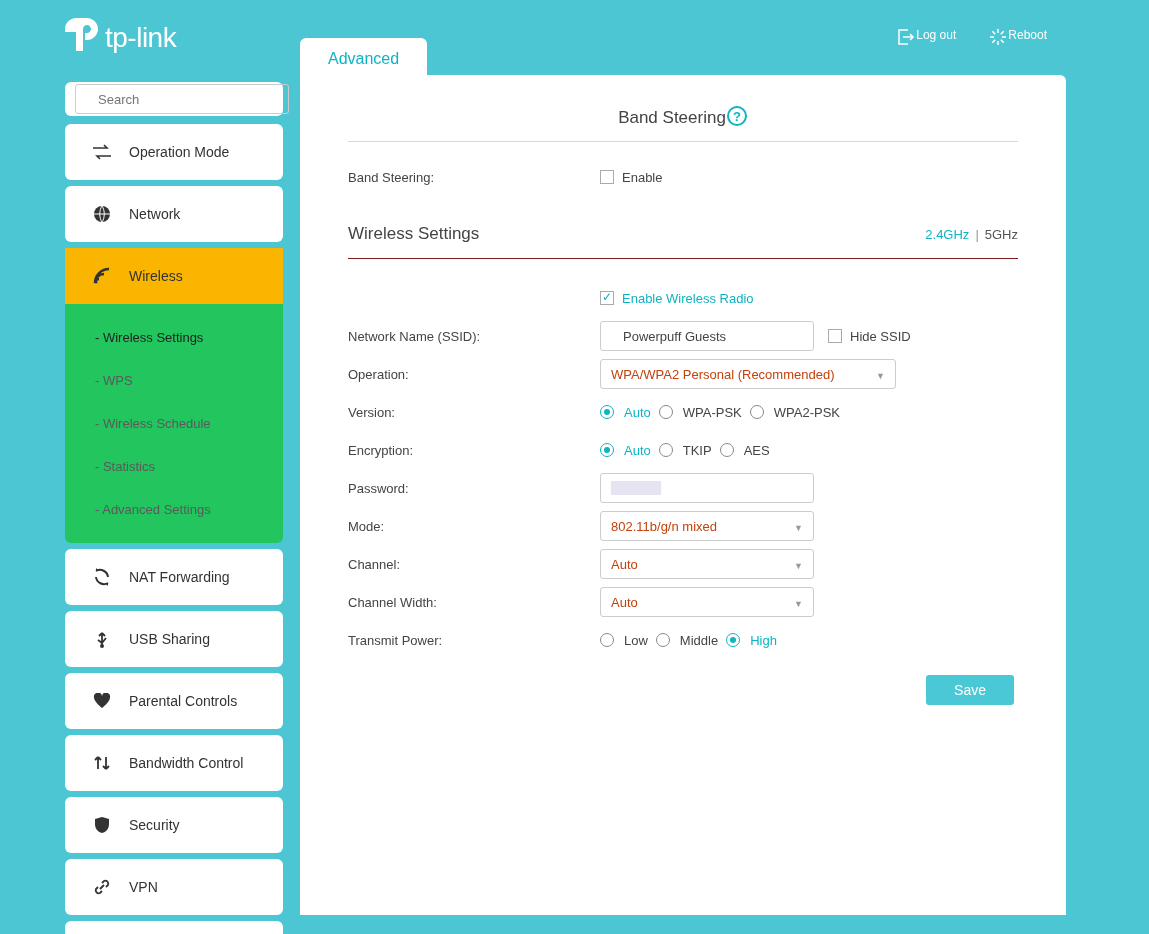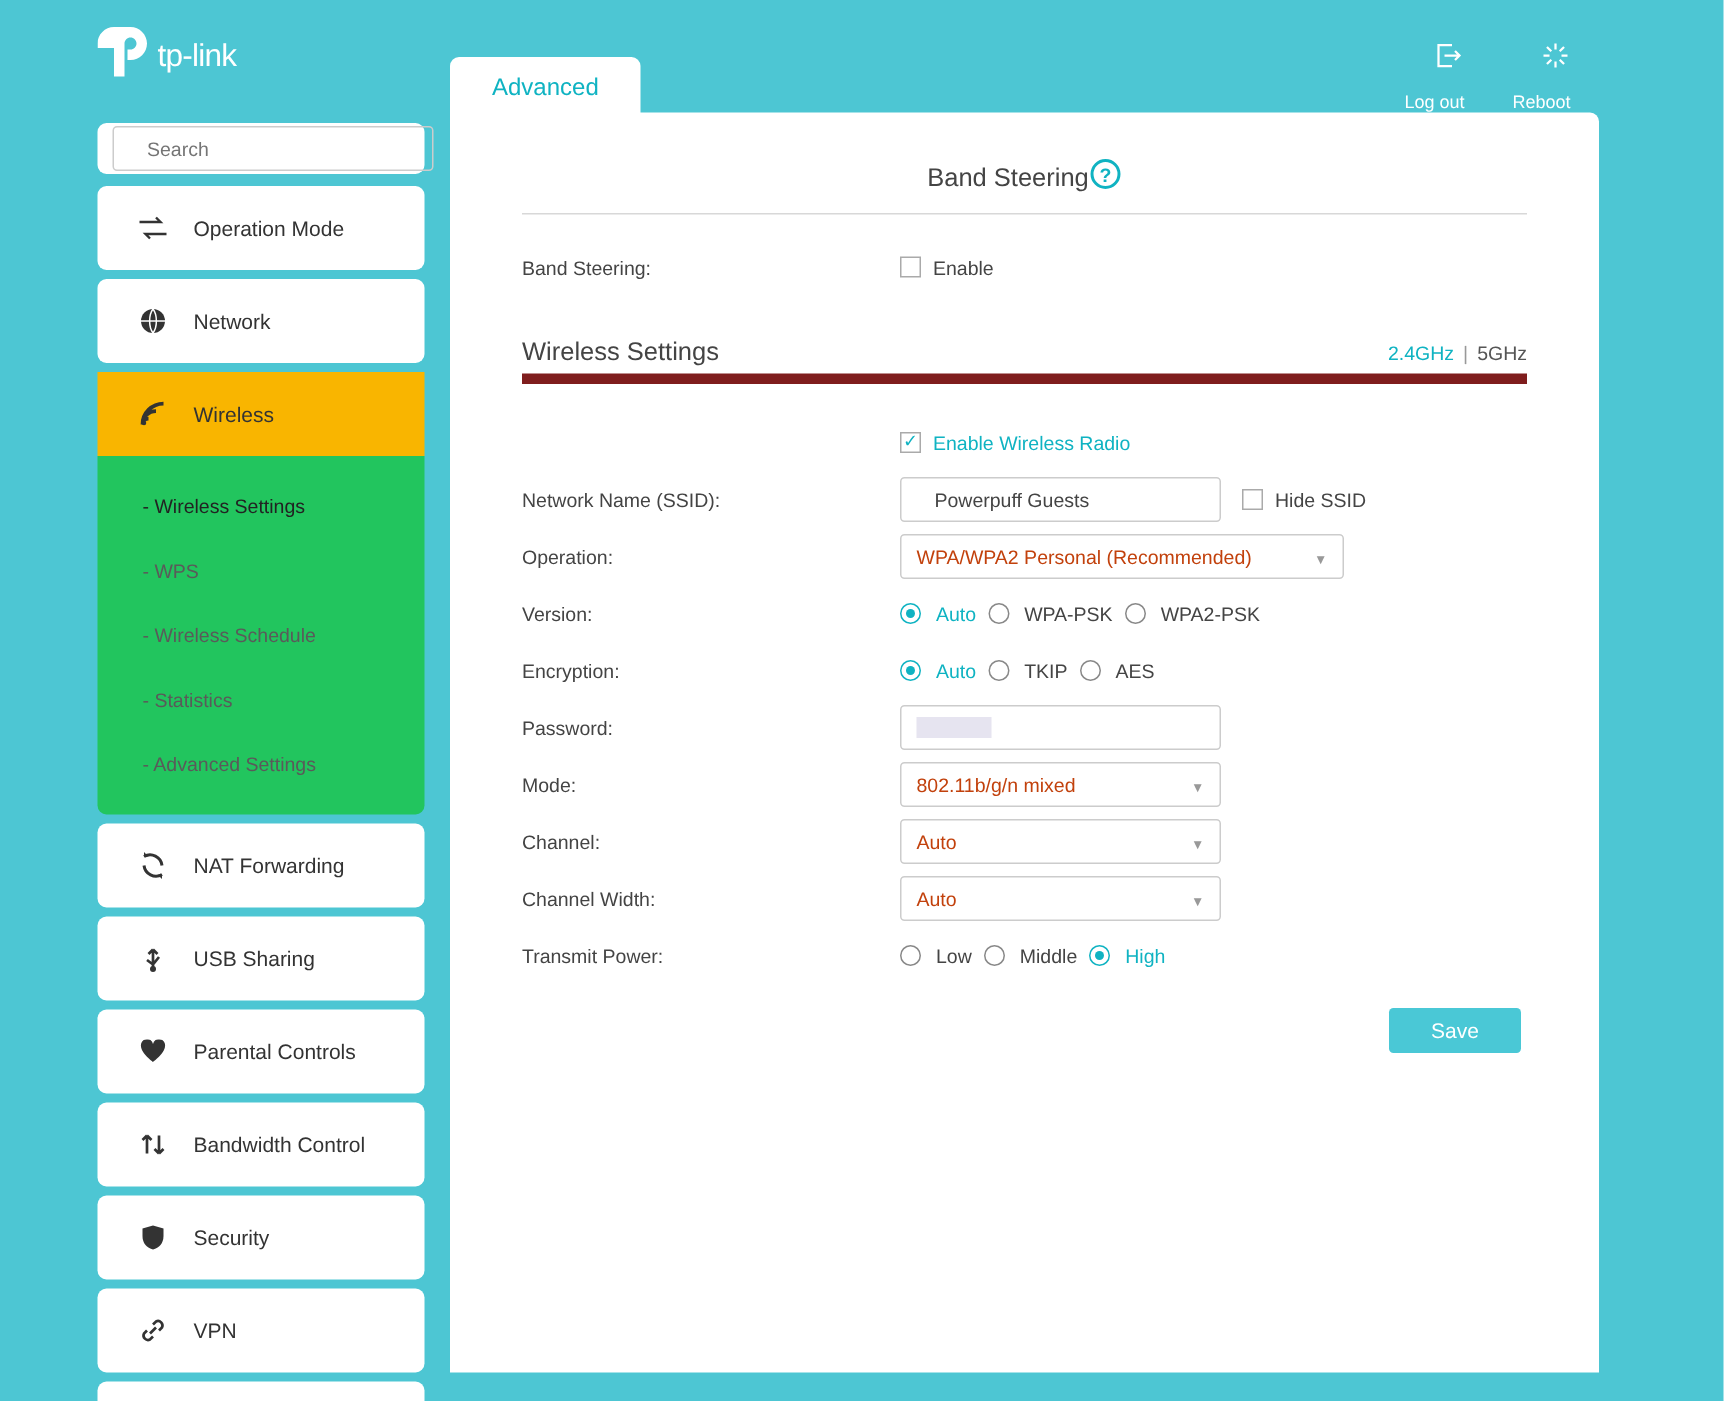--- a/index.html
+++ b/index.html
@@ -1,43 +1,43 @@
 <!DOCTYPE html>
 <html><head>
 <meta charset="utf-8">
 <style>
 * { box-sizing: border-box; margin: 0; padding: 0; font-family: Arial, Helvetica, sans-serif; }
 body { background: #4dc6d3; width: 1149px; height: 934px; overflow: hidden; position: relative; }
 .page { position: relative; width: 100%; height: 100%; padding-top: 0; }
 .header { position: absolute; top: 0; left: 0; right: 0; height: 75px; display: flex; align-items: center; }
-.logo { display: flex; align-items: center; margin-left: 65px; color: #fff; font-size: 21px; letter-spacing: -0.5px; }
+.logo { display: flex; align-items: center; margin-left: 65px; color: #fff; font-size: 28px; letter-spacing: -0.5px; }
 .logo svg { margin-right: 6px; }
 .header-right { position: absolute; right: 102px; top: 28px; display: flex; gap: 32px; color: #fff; font-size: 12px; }
-.hicon { display: flex; flex-direction: column; align-items: flex-end; gap: 15px; cursor: pointer; }
+.hicon { display: flex; flex-direction: row; align-items: flex-start; gap: 0; cursor: pointer; }
 .sidebar { position: absolute; left: 65px; top: 82px; width: 218px; }
 .search-box { background: #fff; border-radius: 6px; height: 34px; display: flex; align-items: center; padding: 0 10px; margin-bottom: 8px; }
 .search-box input { border: none; outline: none; flex: 1; font-size: 14px; color: #6a6a6a; background: transparent; }
 .nav-item { background: #fff; border-radius: 6px; height: 56px; display: flex; align-items: center; padding: 0 26px; margin-bottom: 6px; cursor: pointer; font-size: 14px; color: #333; gap: 16px; }
 .nav-item.active { background: #f9b500; color: #333; border-radius: 0; margin-bottom: 0; }
 .nav-item .icon { width: 22px; display: flex; justify-content: center; color: #333; }
 .subnav { background: #22c55e; border-radius: 0 0 6px 6px; padding: 12px 0 12px 0; margin-bottom: 6px; margin-top: 0; }
 .subnav-item { padding: 14px 0 14px 30px; font-size: 13px; color: #5a5a5a; cursor: pointer; }
 .subnav-item.sel { color: #222; }
 .tab-bar { position: absolute; left: 300px; top: 38px; }
 .tab { background: #fff; border-radius: 6px 6px 0 0; padding: 12px 28px; color: #0fb3c2; font-size: 16px; display: inline-block; cursor: pointer; }
 .content { position: absolute; left: 300px; top: 75px; width: 766px; background: #fff; border-radius: 0 6px 0 0; min-height: 840px; padding: 30px 48px 30px 48px; color: #444; }
 .section-head { display: flex; align-items: center; justify-content: center; border-bottom: 1px solid #d8d8d8; padding-bottom: 10px; margin-bottom: 18px; }
 .section-head h2 { font-size: 17px; font-weight: normal; color: #444; }
 .help-icon { color: #10b3c2; cursor: pointer; }
 .row { display: flex; align-items: center; min-height: 34px; margin-bottom: 4px; }
 .row .label { width: 252px; font-size: 13px; color: #444; }
 .row .control { display: flex; align-items: center; gap: 8px; font-size: 13px; color: #444; }
 .checkbox { appearance: none; width: 14px; height: 14px; border: 1px solid #aaa; display: inline-block; position: relative; cursor: pointer; }
 .checkbox.checked::after { content: '✓'; position: absolute; top: -2px; left: 1px; font-size: 12px; color: #0fb3c2; }
-.section-head2 { display: flex; justify-content: space-between; align-items: center; border-bottom: 7px solid #7f1d1d; padding-bottom: 4px; margin-top: 30px; margin-bottom: 22px; text-align: center; }
+.section-head2 { display: flex; justify-content: space-between; align-items: center; border-bottom: 1px solid #7f1d1d; padding-bottom: 14px; margin-top: 30px; margin-bottom: 22px; text-align: center; }
 .section-head2 h2 { font-size: 17px; font-weight: normal; color: #444; }
 .band-toggle { font-size: 13px; color: #555; }
 .band-toggle .on { color: #0fb3c2; }
 .band-toggle .sep { color: #999; margin: 0 6px; }
 input[type=text], input[type=password] { height: 30px; border: 1px solid #ccc; border-radius: 3px; padding: 0 22px; font-size: 13px; width: 214px; color: #444; }
 .select { height: 30px; border: 1px solid #ccc; border-radius: 3px; padding: 0 10px; font-size: 13px; width: 214px; display: flex; align-items: center; justify-content: space-between; color: #c2410c; cursor: pointer; position: relative; }
 .select.wide { width: 296px; }
 .select .caret::after { content: '▼'; font-size: 9px; color: #999; }
 .radio { appearance: none; width: 14px; height: 14px; border: 1px solid #888; border-radius: 50%; margin-right: 4px; display: inline-block; position: relative; cursor: pointer; }
 .radio.sel { border-color: #0fb3c2; }

